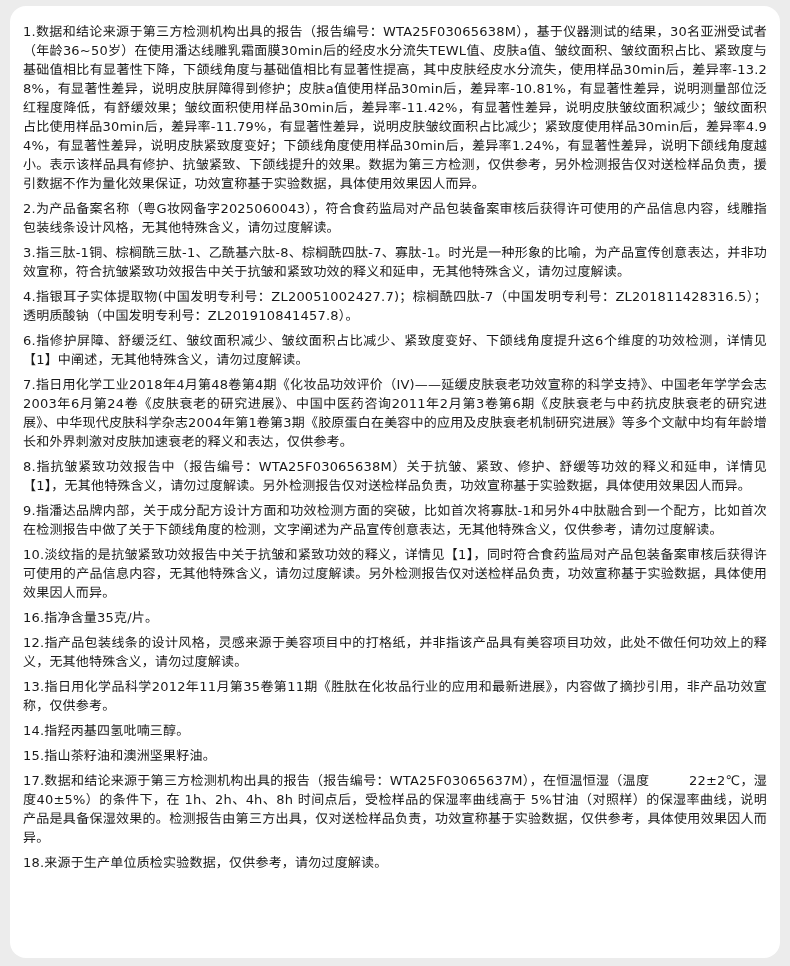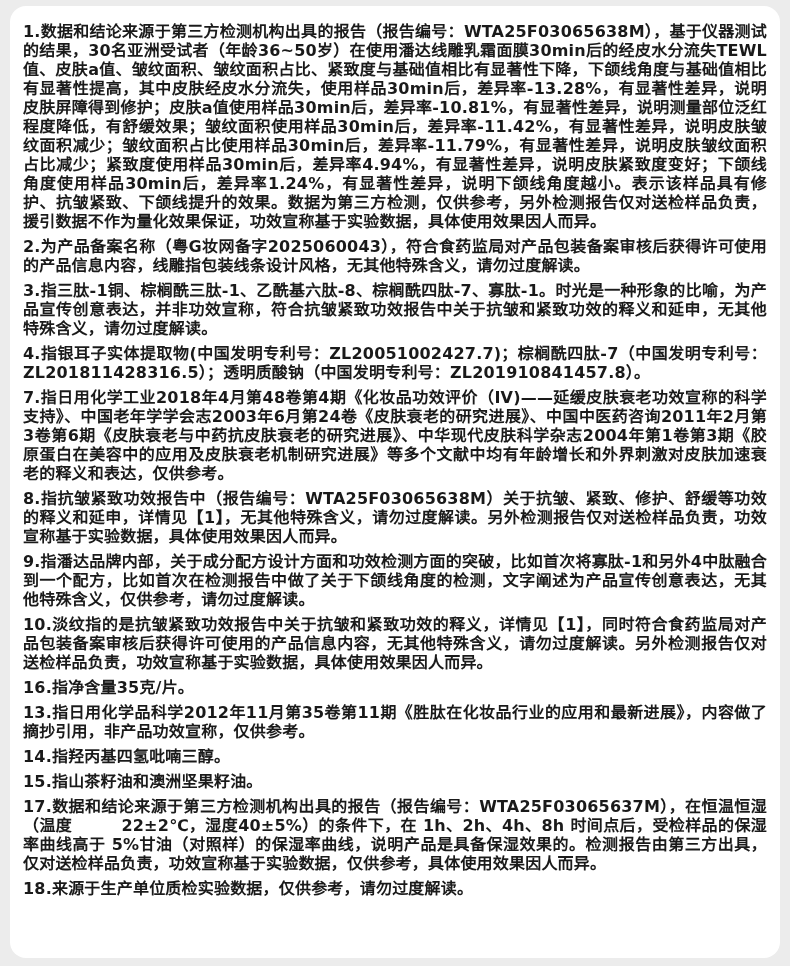--- a/index.html
+++ b/index.html
@@ -21,45 +21,47 @@
   .card {
     box-sizing: border-box;
     width: 770px;
     min-height: 952px;
     background: #ffffff;
     border-radius: 16px;
     padding: 16px 13px 14px 13px;
   }
   .para {
     margin: 0 0 6px 0;
-    font-size: 16px;
+    font-size: 13px;
     line-height: 19px;
-    font-weight: 700;
+    font-weight: 400;
     color: #1a1a1a;
     text-align: justify;
     letter-spacing: 0.2px;
     word-break: break-all;
   }
   .para:last-child {
     margin-bottom: 16px;
   }
 </style>
 </head>
 <body>
 
 <div class="page">
   <div class="card">
     <p class="para">1.数据和结论来源于第三方检测机构出具的报告（报告编号：WTA25F03065638M），基于仪器测试的结果，30名亚洲受试者（年龄36~50岁）在使用潘达线雕乳霜面膜30min后的经皮水分流失TEWL值、皮肤a值、皱纹面积、皱纹面积占比、紧致度与基础值相比有显著性下降，下颌线角度与基础值相比有显著性提高，其中皮肤经皮水分流失，使用样品30min后，差异率-13.28%，有显著性差异，说明皮肤屏障得到修护；皮肤a值使用样品30min后，差异率-10.81%，有显著性差异，说明测量部位泛红程度降低，有舒缓效果；皱纹面积使用样品30min后，差异率-11.42%，有显著性差异，说明皮肤皱纹面积减少；皱纹面积占比使用样品30min后，差异率-11.79%，有显著性差异，说明皮肤皱纹面积占比减少；紧致度使用样品30min后，差异率4.94%，有显著性差异，说明皮肤紧致度变好；下颌线角度使用样品30min后，差异率1.24%，有显著性差异，说明下颌线角度越小。表示该样品具有修护、抗皱紧致、下颌线提升的效果。数据为第三方检测，仅供参考，另外检测报告仅对送检样品负责，援引数据不作为量化效果保证，功效宣称基于实验数据，具体使用效果因人而异。</p>
     <p class="para">2.为产品备案名称（粤G妆网备字2025060043），符合食药监局对产品包装备案审核后获得许可使用的产品信息内容，线雕指包装线条设计风格，无其他特殊含义，请勿过度解读。</p>
     <p class="para">3.指三肽-1铜、棕榈酰三肽-1、乙酰基六肽-8、棕榈酰四肽-7、寡肽-1。时光是一种形象的比喻，为产品宣传创意表达，并非功效宣称，符合抗皱紧致功效报告中关于抗皱和紧致功效的释义和延申，无其他特殊含义，请勿过度解读。</p>
     <p class="para">4.指银耳子实体提取物(中国发明专利号：ZL20051002427.7)；棕榈酰四肽-7（中国发明专利号：ZL201811428316.5）；透明质酸钠（中国发明专利号：ZL201910841457.8）。</p>
+    <p class="para">6.指修护屏障、舒缓泛红、皱纹面积减少、皱纹面积占比减少、紧致度变好、下颌线角度提升这6个维度的功效检测，详情见【1】中阐述，无其他特殊含义，请勿过度解读。</p>
     <p class="para">7.指日用化学工业2018年4月第48卷第4期《化妆品功效评价（IV)——延缓皮肤衰老功效宣称的科学支持》、中国老年学学会志2003年6月第24卷《皮肤衰老的研究进展》、中国中医药咨询2011年2月第3卷第6期《皮肤衰老与中药抗皮肤衰老的研究进展》、中华现代皮肤科学杂志2004年第1卷第3期《胶原蛋白在美容中的应用及皮肤衰老机制研究进展》等多个文献中均有年龄增长和外界刺激对皮肤加速衰老的释义和表达，仅供参考。</p>
     <p class="para">8.指抗皱紧致功效报告中（报告编号：WTA25F03065638M）关于抗皱、紧致、修护、舒缓等功效的释义和延申，详情见【1】，无其他特殊含义，请勿过度解读。另外检测报告仅对送检样品负责，功效宣称基于实验数据，具体使用效果因人而异。</p>
     <p class="para">9.指潘达品牌内部，关于成分配方设计方面和功效检测方面的突破，比如首次将寡肽-1和另外4中肽融合到一个配方，比如首次在检测报告中做了关于下颌线角度的检测，文字阐述为产品宣传创意表达，无其他特殊含义，仅供参考，请勿过度解读。</p>
     <p class="para">10.淡纹指的是抗皱紧致功效报告中关于抗皱和紧致功效的释义，详情见【1】，同时符合食药监局对产品包装备案审核后获得许可使用的产品信息内容，无其他特殊含义，请勿过度解读。另外检测报告仅对送检样品负责，功效宣称基于实验数据，具体使用效果因人而异。</p>
     <p class="para">16.指净含量35克/片。</p>
+    <p class="para">12.指产品包装线条的设计风格，灵感来源于美容项目中的打格纸，并非指该产品具有美容项目功效，此处不做任何功效上的释义，无其他特殊含义，请勿过度解读。</p>
     <p class="para">13.指日用化学品科学2012年11月第35卷第11期《胜肽在化妆品行业的应用和最新进展》，内容做了摘抄引用，非产品功效宣称，仅供参考。</p>
     <p class="para">14.指羟丙基四氢吡喃三醇。</p>
     <p class="para">15.指山茶籽油和澳洲坚果籽油。</p>
     <p class="para">17.数据和结论来源于第三方检测机构出具的报告（报告编号：WTA25F03065637M），在恒温恒湿（温度　　　22±2℃，湿度40±5%）的条件下，在 1h、2h、4h、8h 时间点后，受检样品的保湿率曲线高于 5%甘油（对照样）的保湿率曲线，说明产品是具备保湿效果的。检测报告由第三方出具，仅对送检样品负责，功效宣称基于实验数据，仅供参考，具体使用效果因人而异。</p>
     <p class="para">18.来源于生产单位质检实验数据，仅供参考，请勿过度解读。</p>
   </div>
 </div>
 
 </body></html>

